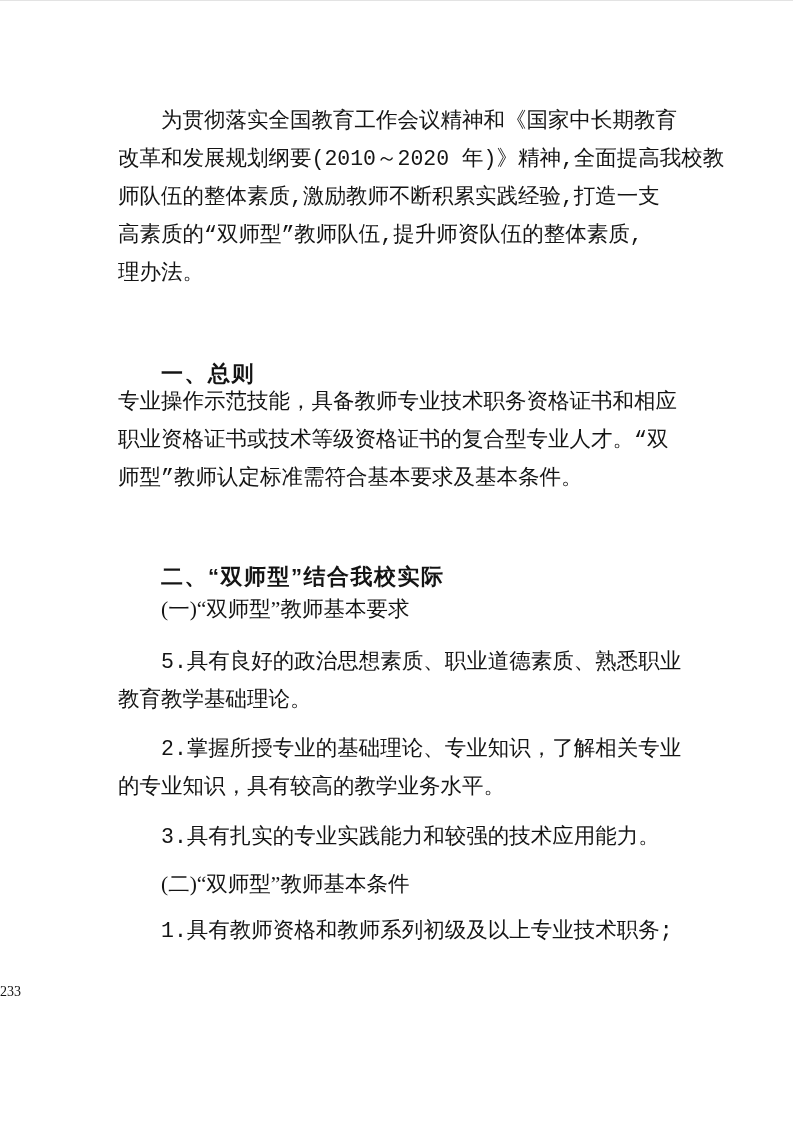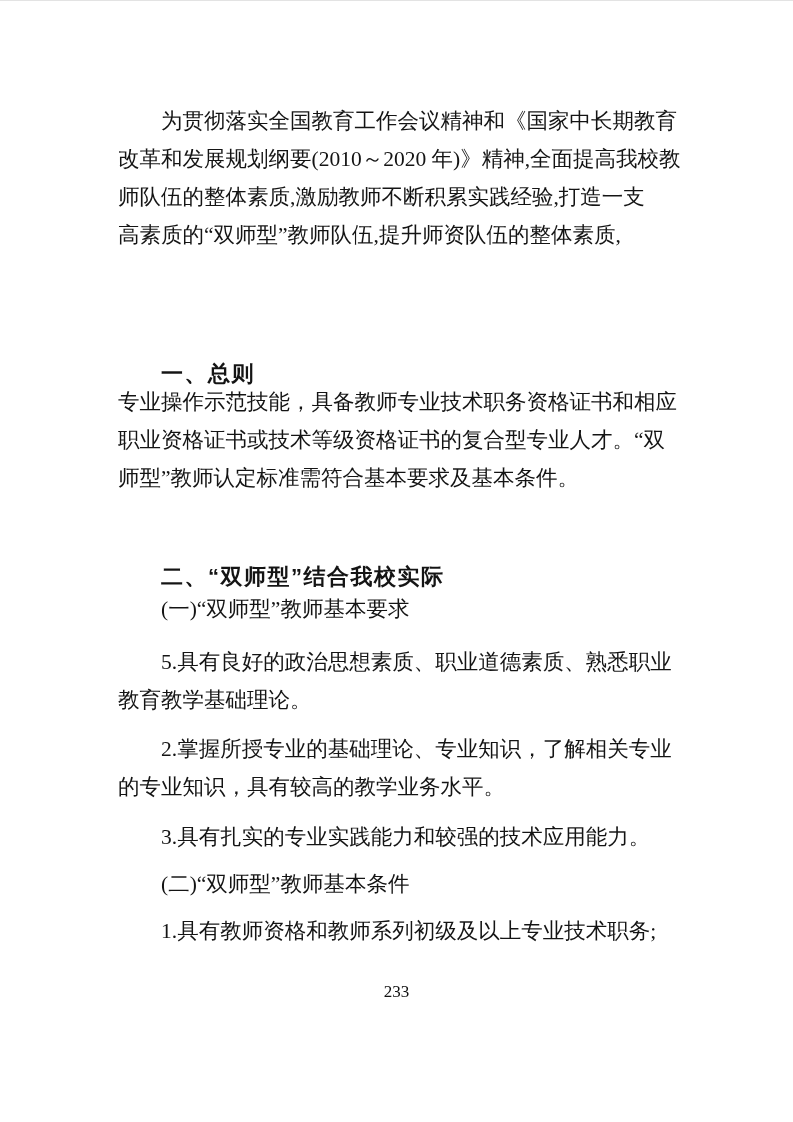--- a/index.html
+++ b/index.html
@@ -29,55 +29,56 @@
   .block {
     position: absolute;
     left: 118px;
     width: 562px;
     font-size: 21.5px;
     line-height: 38px;
     white-space: nowrap;
   }
   .block .line {
     height: 38px;
+    font-family: Liberation Mono, monospace;
   }
   .indent {
     text-indent: 43px;
   }
   .heading {
     font-family: "Liberation Sans", sans-serif;
     font-weight: 700;
     font-size: 22px;
     letter-spacing: 1.5px;
     margin-top: 20px;
   }
   .pagenum {
     position: absolute;
     top: 977px;
     left: 0;
     width: 793px;
-    text-align: center;
-    font-size: 17px;
+    font-size: 14px;
     line-height: 30px;
     font-family: "Liberation Serif", serif;
     color: #111111;
   }
 </style>
 </head>
 <body>
 
 <div class="scan-edge"></div>
 
 <div class="doc">
 
   <div class="block" style="top:102px">
     <div class="line indent">为贯彻落实全国教育工作会议精神和《国家中长期教育</div>
     <div class="line">改革和发展规划纲要(2010～2020 年)》精神,全面提高我校教</div>
     <div class="line">师队伍的整体素质,激励教师不断积累实践经验,打造一支</div>
     <div class="line">高素质的“双师型”教师队伍,提升师资队伍的整体素质,</div>
+    <div class="line">理办法。</div>
   </div>
 
   <div class="block heading indent" style="top:335px">一、总则</div>
 
   <div class="block" style="top:383px">
     <div class="line">专业操作示范技能，具备教师专业技术职务资格证书和相应</div>
     <div class="line">职业资格证书或技术等级资格证书的复合型专业人才。“双</div>
     <div class="line">师型”教师认定标准需符合基本要求及基本条件。</div>
   </div>
 

